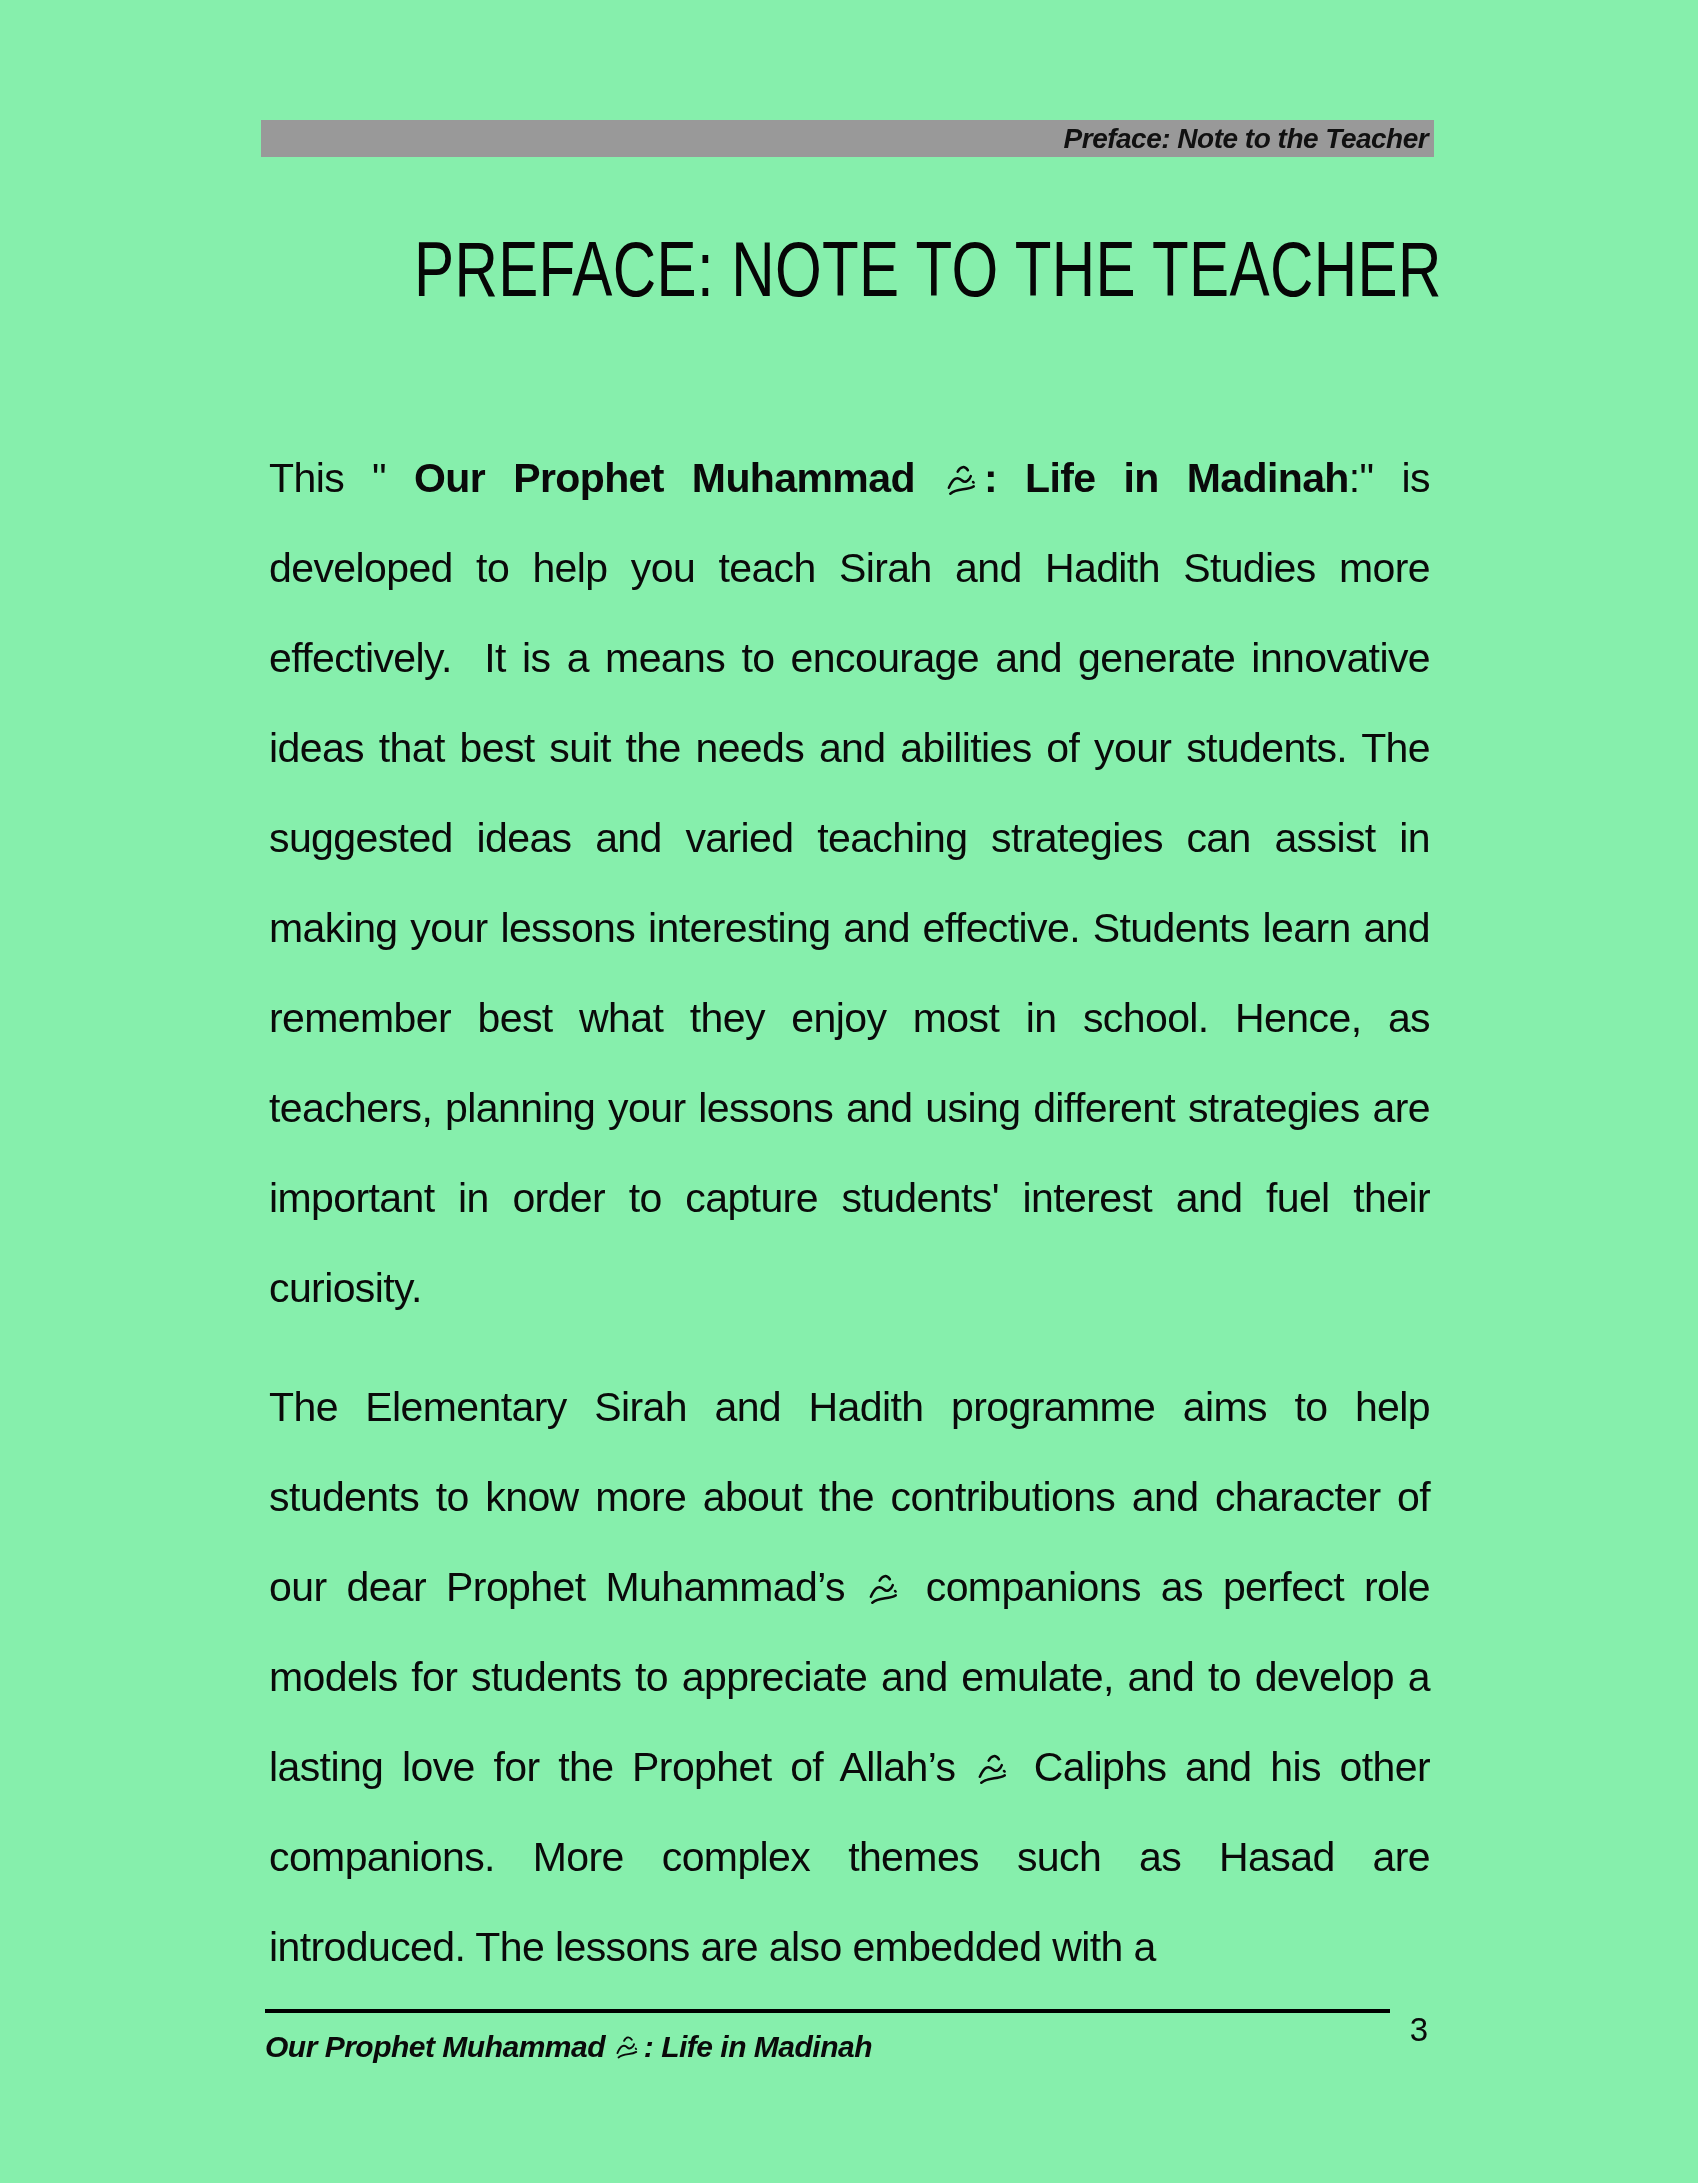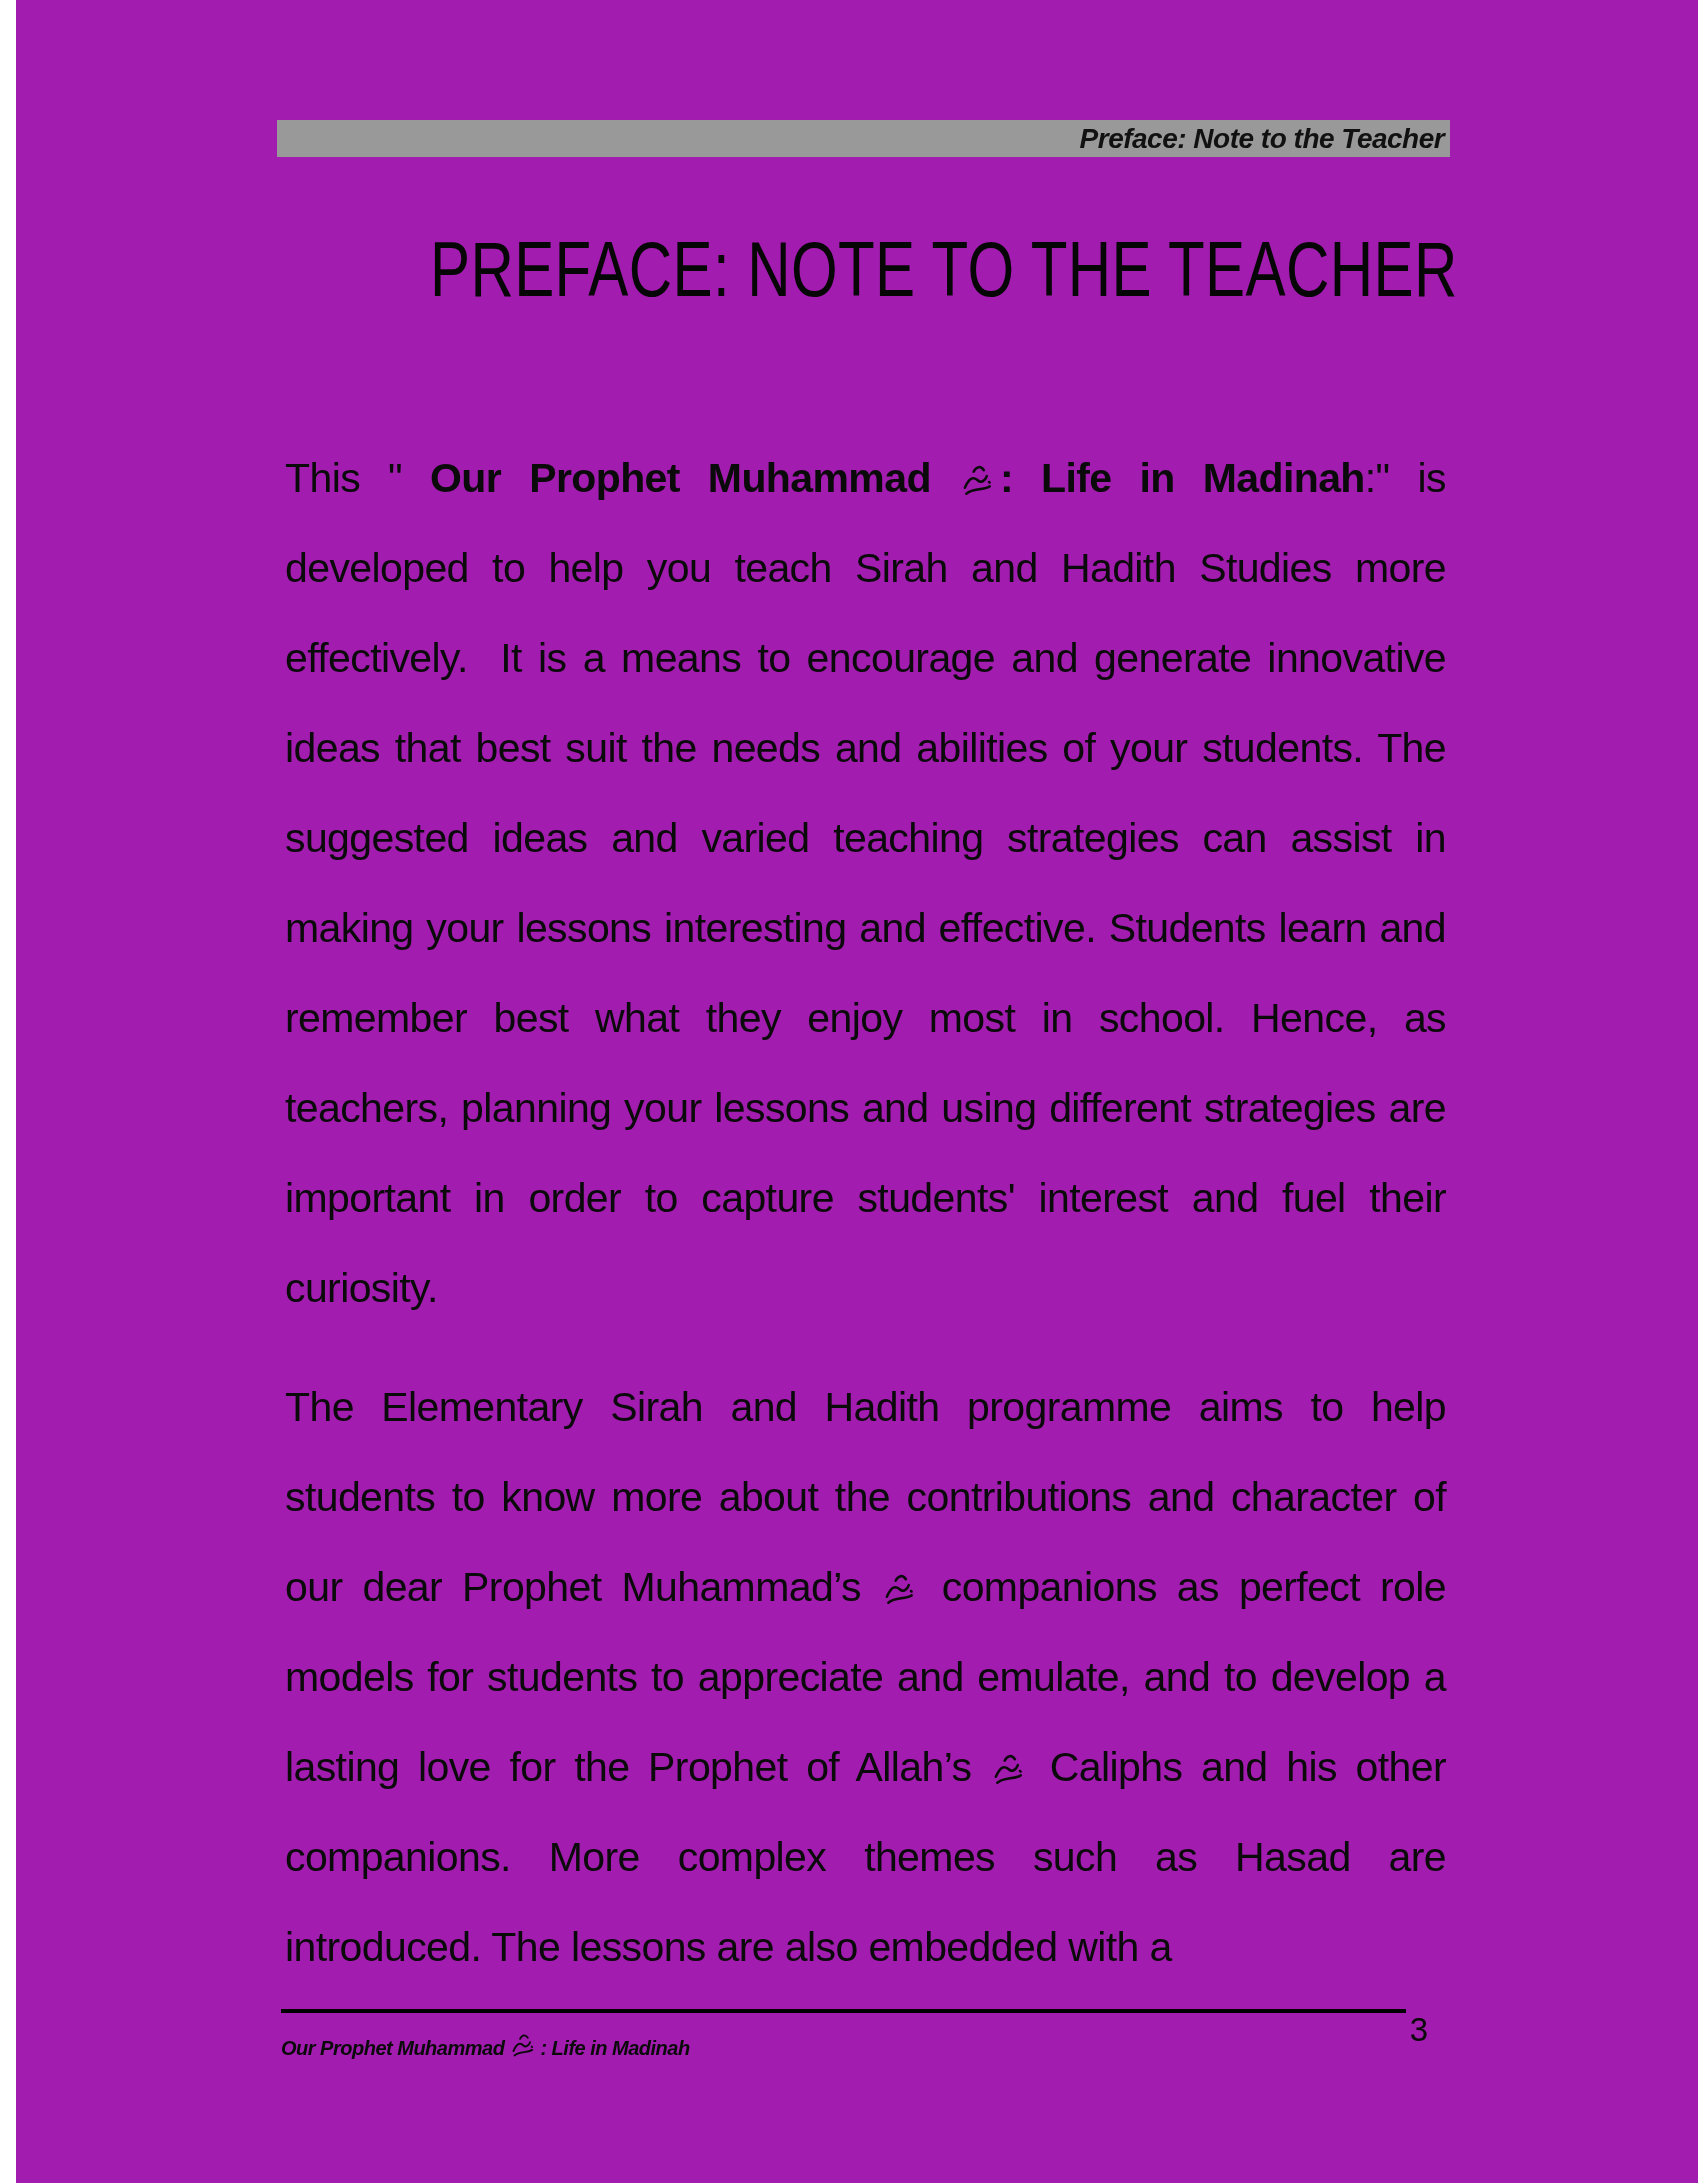--- a/index.html
+++ b/index.html
@@ -11,22 +11,21 @@
     width: 1698px;
     height: 2183px;
     position: relative;
     font-family: "Liberation Sans", sans-serif;
     color: #0a0a0a;
     overflow: hidden;
   }
   .page {
     position: absolute;
     inset: 0;
-    background: #a21caf;
-    margin-left: 16px;
+    background: #86efac;
   }
   
   .header-bar {
     position: absolute;
     left: 261px;
     top: 120px;
     width: 1173px;
     height: 37px;
     background: #999999;
     display: flex;
@@ -101,21 +100,21 @@
     position: absolute;
     right: 270px;
     top: 2011px;
     font-size: 33px;
     color: #0a0a0a;
   }
   .footer-title {
     position: absolute;
     left: 265px;
     top: 2030px;
-    font-size: 20px;
+    font-size: 30px;
     font-weight: bold;
     font-style: italic;
     letter-spacing: -0.5px;
     white-space: nowrap;
     color: #0a0a0a;
   }
   .footer-title .honorific svg {
     width: 31px;
     height: 31px;
     vertical-align: -5.8px;

